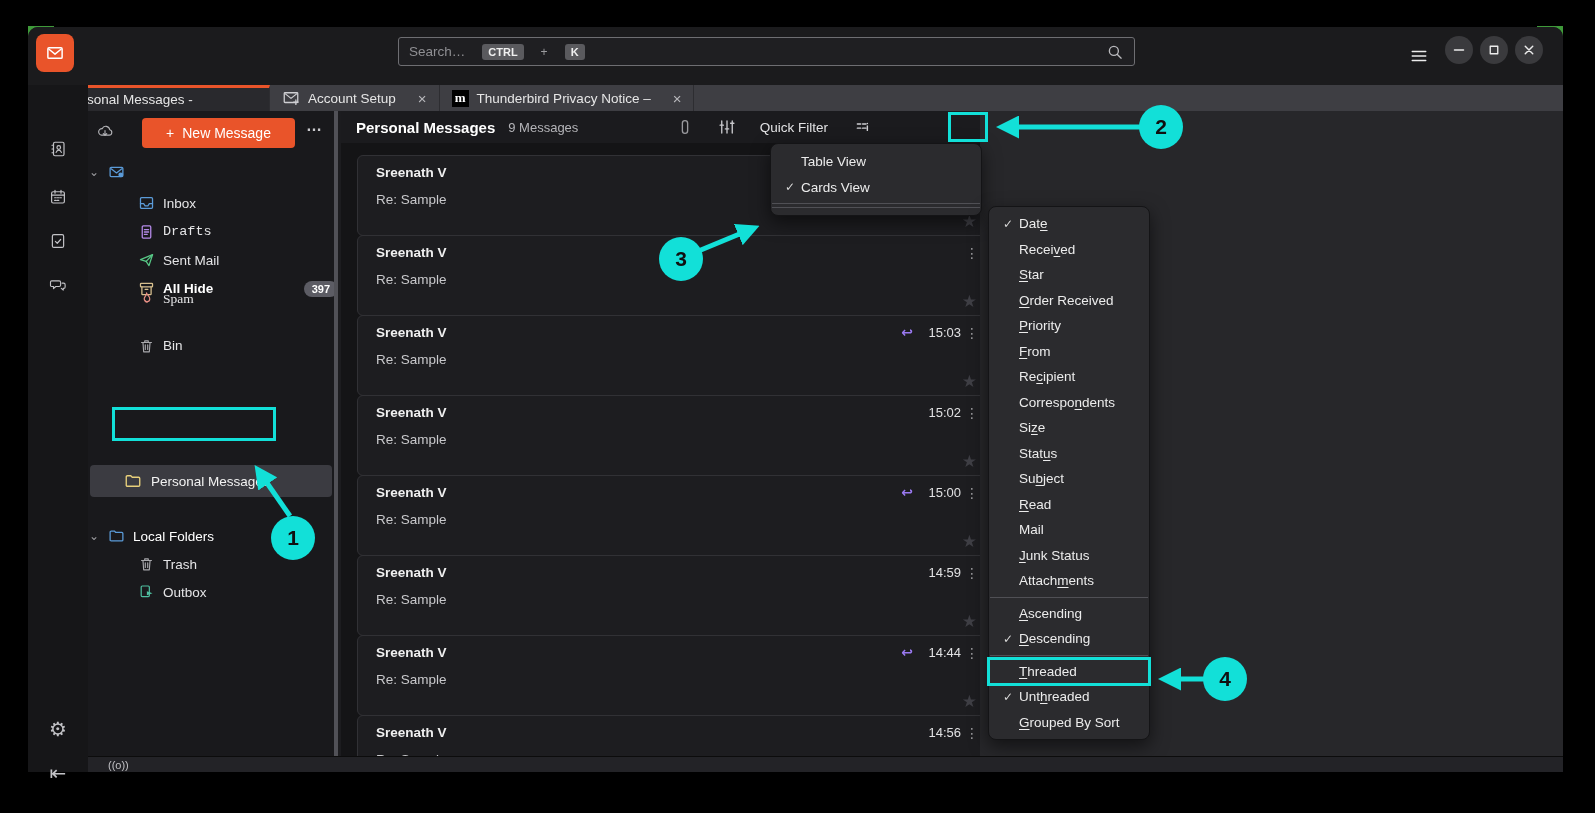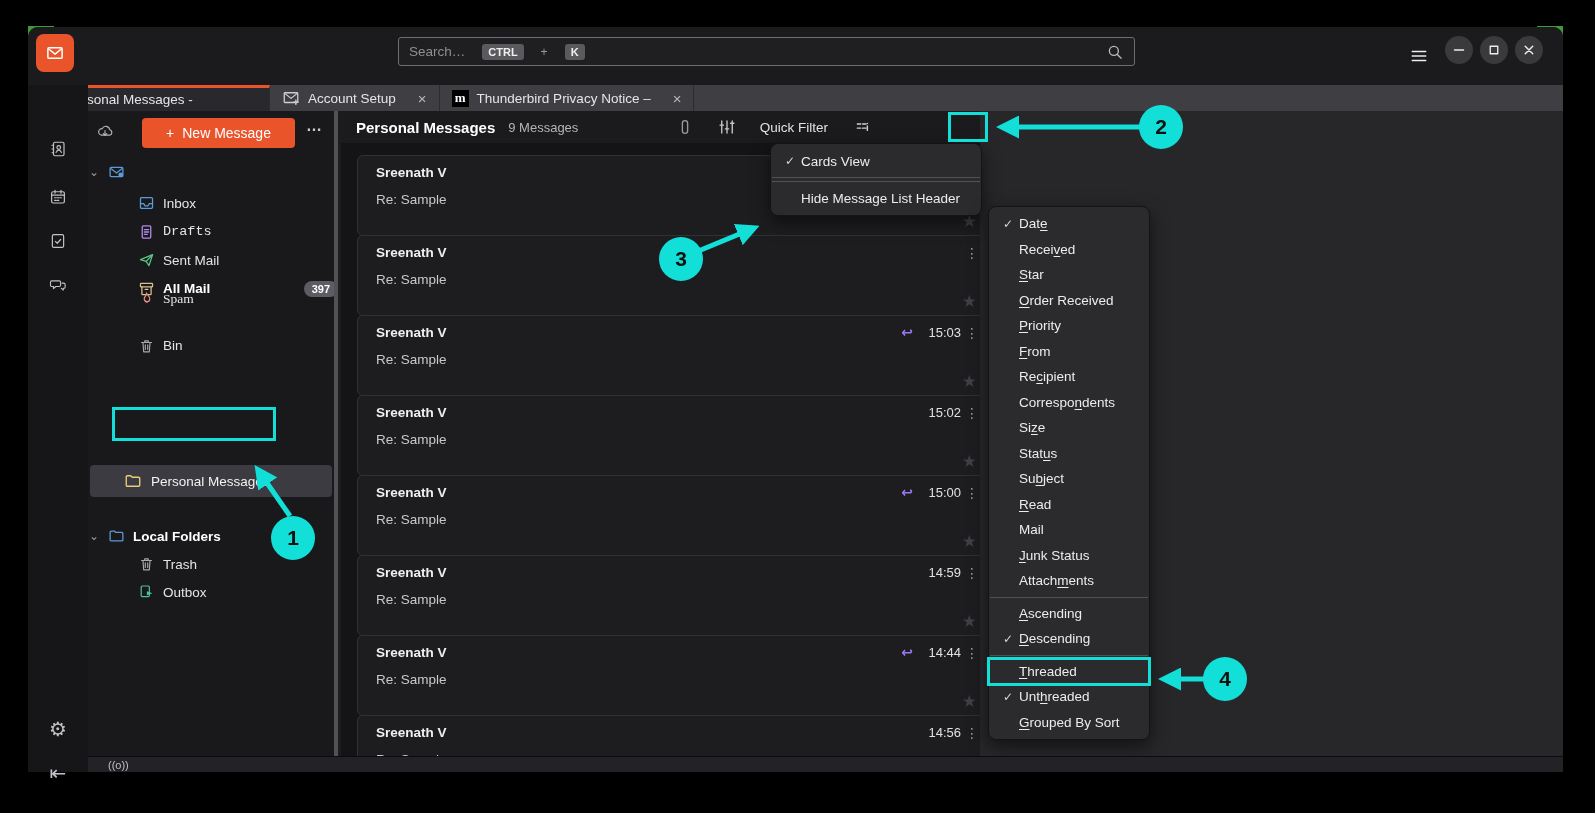--- a/index.html
+++ b/index.html
@@ -269,21 +269,21 @@
           <div class="frow" style="top: 164.5px;">
             <span class="chev"></span>
             <span style="width:22px"></span>
             <span class="fic">
               <svg class="ic" width="18" height="18" viewBox="0 0 24 24" fill="none" stroke="#d7bf8e" stroke-width="1.8" stroke-linecap="round" stroke-linejoin="round">
                 <rect x="3.5" y="4" width="17" height="5" rx="1"></rect>
                 <path d="M5.5 9v10a1 1 0 0 0 1 1h11a1 1 0 0 0 1-1V9"></path>
                 <path d="M10 12.5h4"></path>
               </svg>
             </span>
-            <span style="font-weight:bold;color:#fff;">All Mail</span>
+            <span style="font-weight:bold;color:#fff;">All Hide</span>
             <span class="badge">397</span>
           </div>
           <div class="frow" style="top: 175px; font-family: Liberation Serif, serif;">
             <span class="chev"></span>
             <span style="width:22px"></span>
             <span class="fic">
               <svg class="ic" width="18" height="18" viewBox="0 0 24 24" fill="none" stroke="#e78f85" stroke-width="1.7" stroke-linecap="round" stroke-linejoin="round">
                 <path d="M12 3.5c1.2 3-3.2 4.6-3.2 8.2a3.9 3.9 0 0 0 7.8.3C16.9 8.6 13.6 7.4 12 3.5z"></path>
                 <path d="M10.3 14.8a2 2 0 0 0 3.6.6"></path>
               </svg>
@@ -301,21 +301,21 @@
             </span>
             <span style="">Bin</span>
           </div>
           <div class="frow" style="top: 412px;">
             <span class="chev">⌄</span>
             <span class="fic">
               <svg class="ic" width="18" height="18" viewBox="0 0 24 24" fill="none" stroke="#5b9bd8" stroke-width="1.8" stroke-linecap="round" stroke-linejoin="round">
                 <path d="M3 6.5A1.5 1.5 0 0 1 4.5 5H9l2 2h8.5A1.5 1.5 0 0 1 21 8.5V17.5a1.5 1.5 0 0 1-1.5 1.5h-15A1.5 1.5 0 0 1 3 17.5z"></path>
               </svg>
             </span>
-            <span style="font-weight:bold;color:#fff;">Local Folders</span>
+            <span style="font-weight:normal;color:#fff;">Local Folders</span>
           </div>
           <div class="frow" style="top: 440px;">
             <span class="chev"></span>
             <span style="width:22px"></span>
             <span class="fic">
               <svg class="ic" width="18" height="18" viewBox="0 0 24 24" fill="none" stroke="#a9a9ad" stroke-width="1.6" stroke-linecap="round" stroke-linejoin="round">
                 <path d="M5 7h14M9.5 7V4.8h5V7M7 7l1 13.2h8L17 7"></path>
                 <path d="M10.3 10.5v6.5M13.7 10.5v6.5"></path>
               </svg>
             </span>
@@ -435,29 +435,29 @@
     </div>
 
     <div id="preview"></div>
 
     <div id="statusbar">
       <span class="ind">((o))</span>
     </div>
 
     <div class="menu" id="viewmenu">
         <div class="mi">
+          <span class="chk"></span>
+          <span class="lbl">Table View</span>
+        </div>
+        <div class="mi">
           <span class="chk">✓</span>
           <span class="lbl">Cards View</span>
         </div>
         <div class="msep"></div>
         <div class="msep"></div>
-        <div class="mi">
-          <span class="chk"></span>
-          <span class="lbl">Hide Message List Header</span>
-        </div>
       </div>
     <div class="menu" id="sortmenu">
         <div class="mi">
           <span class="chk">✓</span>
           <span class="lbl">Dat<u>e</u></span>
         </div>
         <div class="mi">
           <span class="chk"></span>
           <span class="lbl">Recei<u>v</u>ed</span>
         </div>

